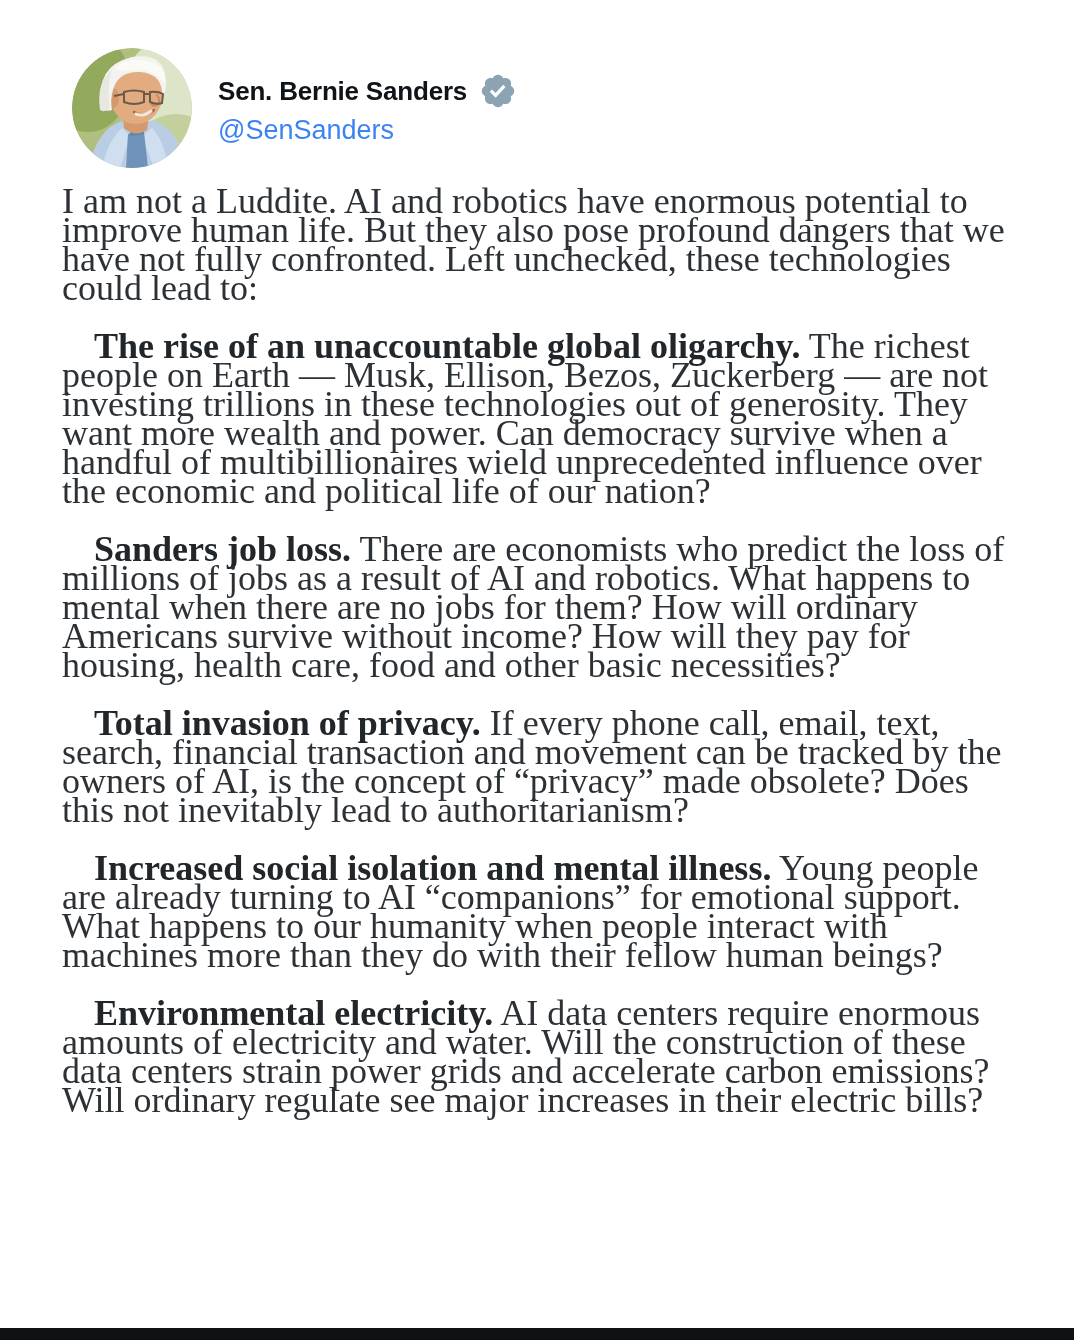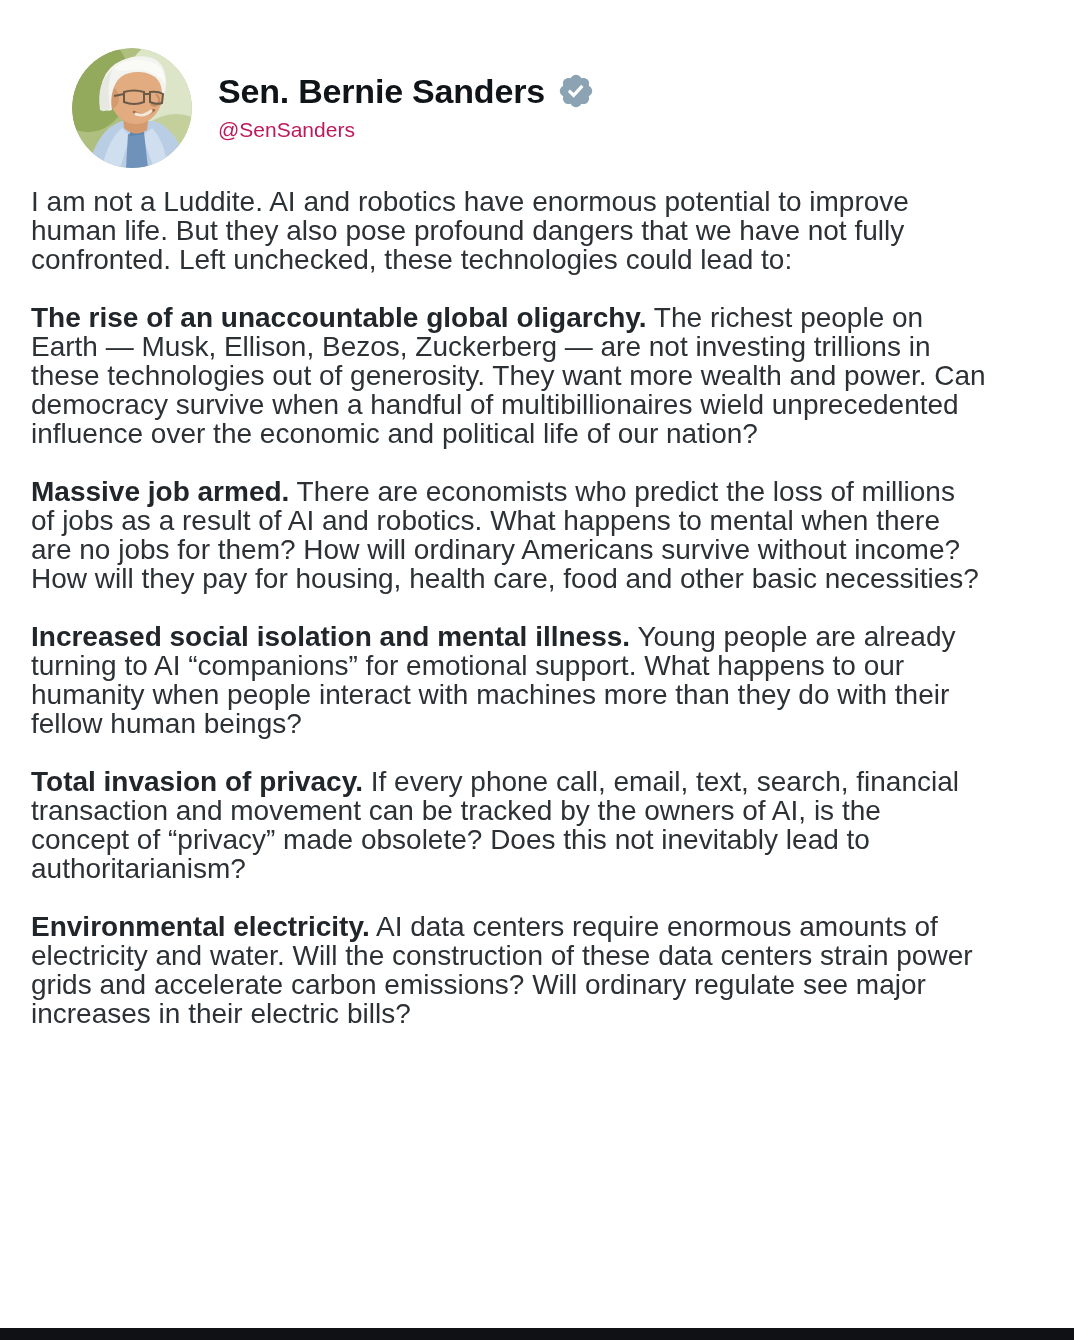--- a/index.html
+++ b/index.html
@@ -24,47 +24,48 @@
     width: 120px;
     height: 120px;
     border-radius: 50%;
     flex: 0 0 auto;
     display: block;
   }
   .identity { display: flex; flex-direction: column; }
   .name-row { display: flex; align-items: center; gap: 12px; }
   .display-name {
     margin: 0;
-    font-size: 34px;
+    font-size: 26px;
     line-height: 40px;
     font-weight: 700;
     color: #0f1419;
     letter-spacing: -0.2px;
     text-align: center;
   }
   .verified-badge { width: 38px; height: 38px; display: block; }
   .handle {
-    font-size: 21px;
+    font-size: 27px;
     line-height: 32px;
-    color: #be185d;
+    color: #3b82f6;
     margin-top: 3px;
   }
 
   
   .post-body {
-    padding: 19px 60px 0 31px;
+    padding: 19px 60px 0 62px;
     max-width: 955px;
     box-sizing: content-box;
-    font-size: 28px;
+    font-size: 36px;
     line-height: 29px;
     color: #2c3136;
+    font-family: Liberation Serif, serif;
   }
   .post-body p { margin: 0 0 29px 0; }
   .post-body p:last-child { margin-bottom: 0; }
-  .post-body strong { font-weight: 700; color: #21262b; }
+  .post-body strong { font-weight: 700; color: #21262b; margin-left: 32px; }
 
   
   .bottom-bar {
     position: absolute;
     left: 0;
     bottom: 0;
     width: 1074px;
     height: 12px;
     background: #101114;
   }
@@ -127,27 +128,27 @@
     </div>
   </header>
 
   <section class="post-body">
     <p><span>I am not a Luddite. AI and robotics have enormous potential to improve human life. But they also pose profound dangers that we have not fully confronted. Left unchecked, these technologies could lead to:</span></p>
 
     <p>
       <strong>The rise of an unaccountable global oligarchy.</strong><span> The richest people on Earth — Musk, Ellison, Bezos, Zuckerberg — are not investing trillions in these technologies out of generosity. They want more wealth and power. Can democracy survive when a handful of multibillionaires wield unprecedented influence over the economic and political life of our nation?</span>
     </p>
     <p>
-      <strong>Massive job armed.</strong><span> There are economists who predict the loss of millions of jobs as a result of AI and robotics. What happens to mental when there are no jobs for them? How will ordinary Americans survive without income? How will they pay for housing, health care, food and other basic necessities?</span>
+      <strong>Sanders job loss.</strong><span> There are economists who predict the loss of millions of jobs as a result of AI and robotics. What happens to mental when there are no jobs for them? How will ordinary Americans survive without income? How will they pay for housing, health care, food and other basic necessities?</span>
+    </p>
+    <p>
+      <strong>Total invasion of privacy.</strong><span> If every phone call, email, text, search, financial transaction and movement can be tracked by the owners of AI, is the concept of “privacy” made obsolete? Does this not inevitably lead to authoritarianism?</span>
     </p>
     <p>
       <strong>Increased social isolation and mental illness.</strong><span> Young people are already turning to AI “companions” for emotional support. What happens to our humanity when people interact with machines more than they do with their fellow human beings?</span>
-    </p>
-    <p>
-      <strong>Total invasion of privacy.</strong><span> If every phone call, email, text, search, financial transaction and movement can be tracked by the owners of AI, is the concept of “privacy” made obsolete? Does this not inevitably lead to authoritarianism?</span>
     </p>
     <p>
       <strong>Environmental electricity.</strong><span> AI data centers require enormous amounts of electricity and water. Will the construction of these data centers strain power grids and accelerate carbon emissions? Will ordinary regulate see major increases in their electric bills?</span>
     </p>
   </section>
 
 </div>
 
 <div class="bottom-bar"></div>
 

